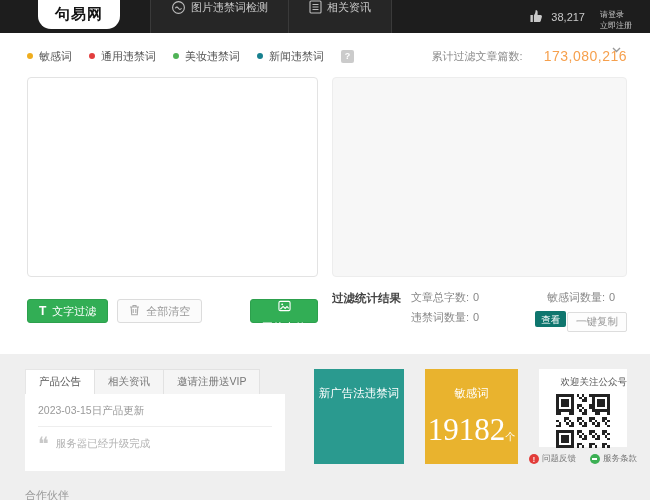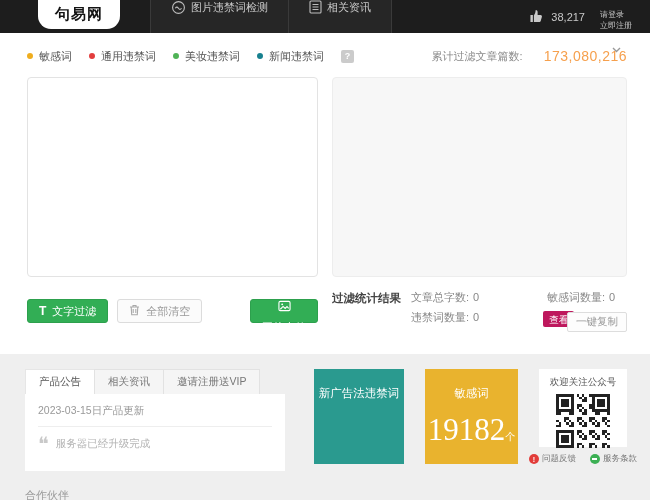--- a/index.html
+++ b/index.html
@@ -48,22 +48,22 @@
   .t-icon { font-weight:bold; font-size:12px; color:#fff; }
   .upload-btn { margin-left:auto;flex-direction:column; }
 
   
   .stats { position:relative; display:flex; margin-top:14px; font-size:11px; color:#888; }
   .stats-title { font-weight:bold; color:#444; font-size:11.5px; margin-right:10px; white-space:nowrap; }
   .stats-line { display:flex; align-items:flex-start; line-height:13px; margin-bottom:7px;gap:40px; }
   .stat-pair { white-space:nowrap; }
   .stat-pair .v { margin-left:4px; }
   .w1 { width:96px; }
-  .view-badge { background:#be185d; color:#fff; font-size:9.5px; padding:1.5px 6px; border-radius:2px;
-    margin-left:24px; cursor:pointer; }
+  .view-badge { background:#0f766e; color:#fff; font-size:9.5px; padding:1.5px 6px; border-radius:2px;
+    margin-left:16px; cursor:pointer; }
   .copy-btn { position:absolute; right:0; bottom:2px; background:#fdfdfd; border:1px solid #ddd;
     color:#999; font-size:10.5px; padding:2px 8px; border-radius:2px; cursor:pointer; font-family:inherit; }
 
   
   .bottom { margin-top:20px; background:#efefef; padding:15px 23px 0 25px; height:160px; }
   .bottom-cols { display:flex; align-items:flex-start;gap:16px; }
   .tabs-card { width:285px; margin-right:13px; }
   .tabbar { display:flex; }
   .tab { padding:5px 13px; font-size:10.5px; color:#777; background:#f5f5f5;
     border:1px solid #e2e2e2; border-bottom:none; margin-right:-1px; cursor:pointer; white-space:nowrap; }
@@ -74,21 +74,21 @@
   .quote-glyph { font-size:20px; color:#c9c9c9; font-family:"Liberation Serif","DejaVu Serif",serif; line-height:10px; }
 
   .stat-card { width:99px; height:95px; margin-right:5px; color:#fff; text-align:center; padding-top:17px; }
   .card-teal { background:#2a9a8f; }
   .card-yellow { background:#e9b32e; width:102px; }
   .card-label { font-size:11.5px; }
   .card-value { font-family:"Liberation Serif","DejaVu Serif",serif; font-size:31px; margin-top:13px; line-height:1; display:inline-block; }
   .card-unit { font-size:10px; }
 
   .qr-col { width:88px; }
-  .qr-card { background:#fff; height:78px; text-align:center; padding-top:7px; }
+  .qr-card { background:#fff; height:78px; text-align:right; padding-top:7px; }
   .qr-title { font-size:9.5px; color:#555; }
   .qr-box { width:54px; height:54px; margin:5px auto 0; }
   .qr-links { display:flex; align-items:center; justify-content:center; margin-top:6px; }
   .qr-link { display:flex; align-items:center; gap:3px; font-size:8.5px; color:#777; cursor:pointer; white-space:nowrap; }
   .mini-circ { width:10px; height:10px; border-radius:50%; display:flex; align-items:center; justify-content:center; }
   .circ-red { background:#e23c39; color:#fff; font-size:7px; font-weight:bold; line-height:1; }
   .circ-green { background:#3cb054; }
   .circ-green i { display:block; width:5px; height:1.5px; background:#fff; }
   .link-div { width:1px; height:12px; background:#d8d8d8; margin:0 7px; }
 

